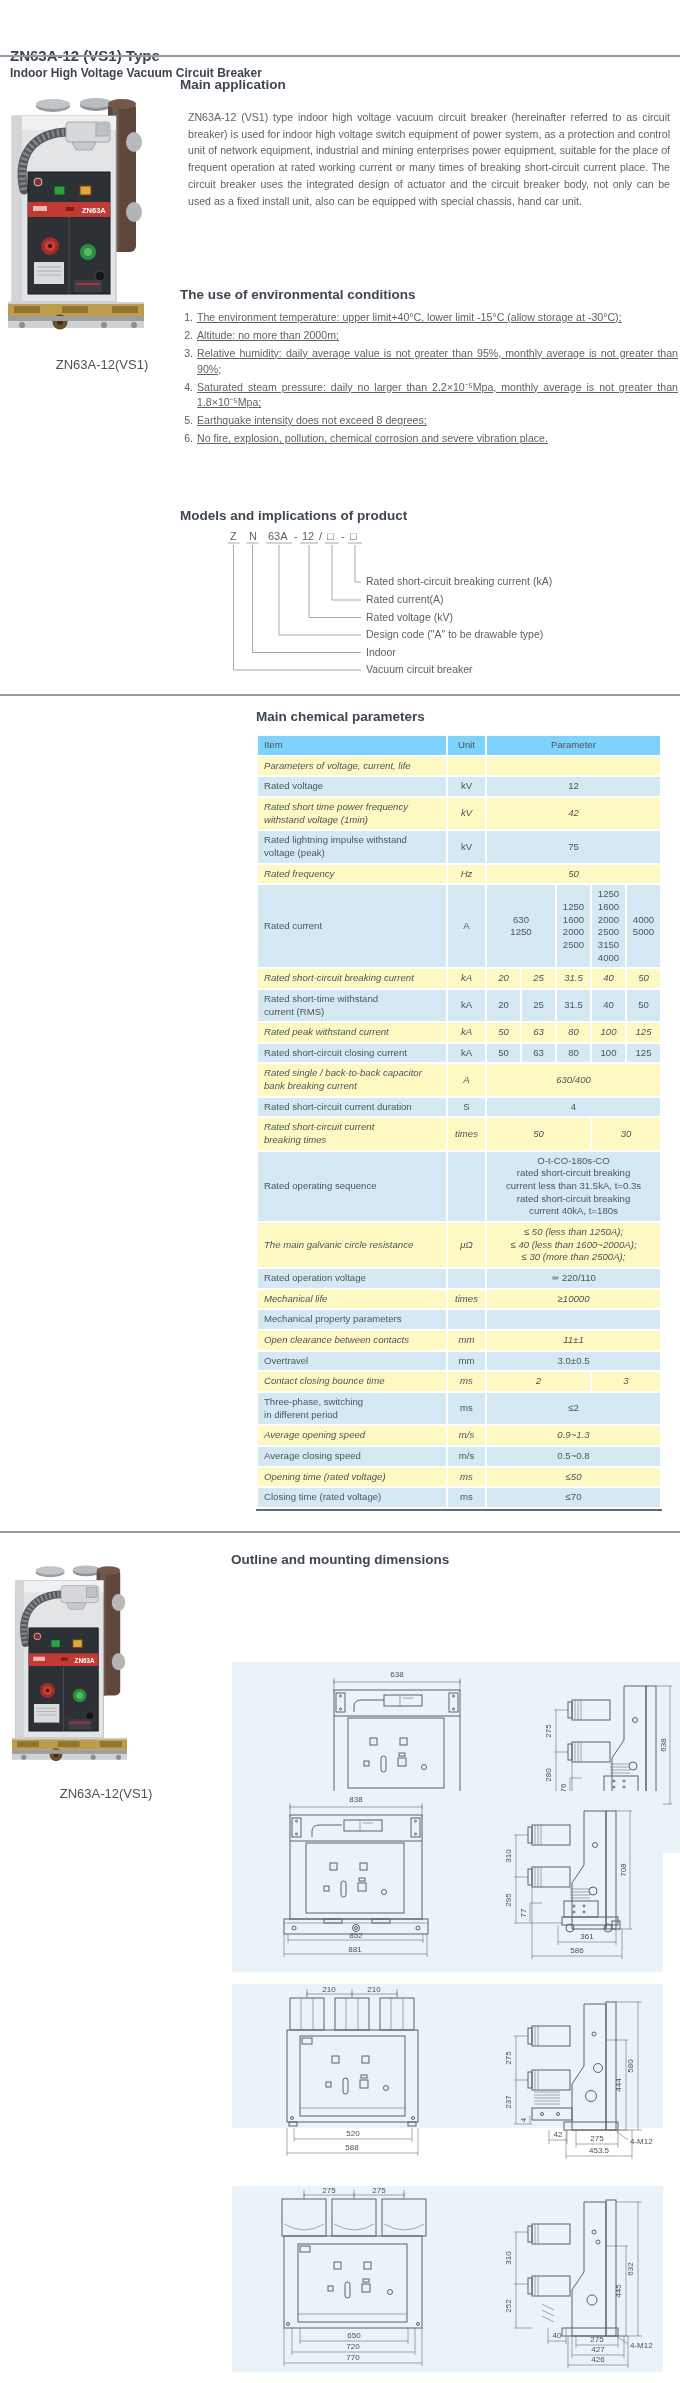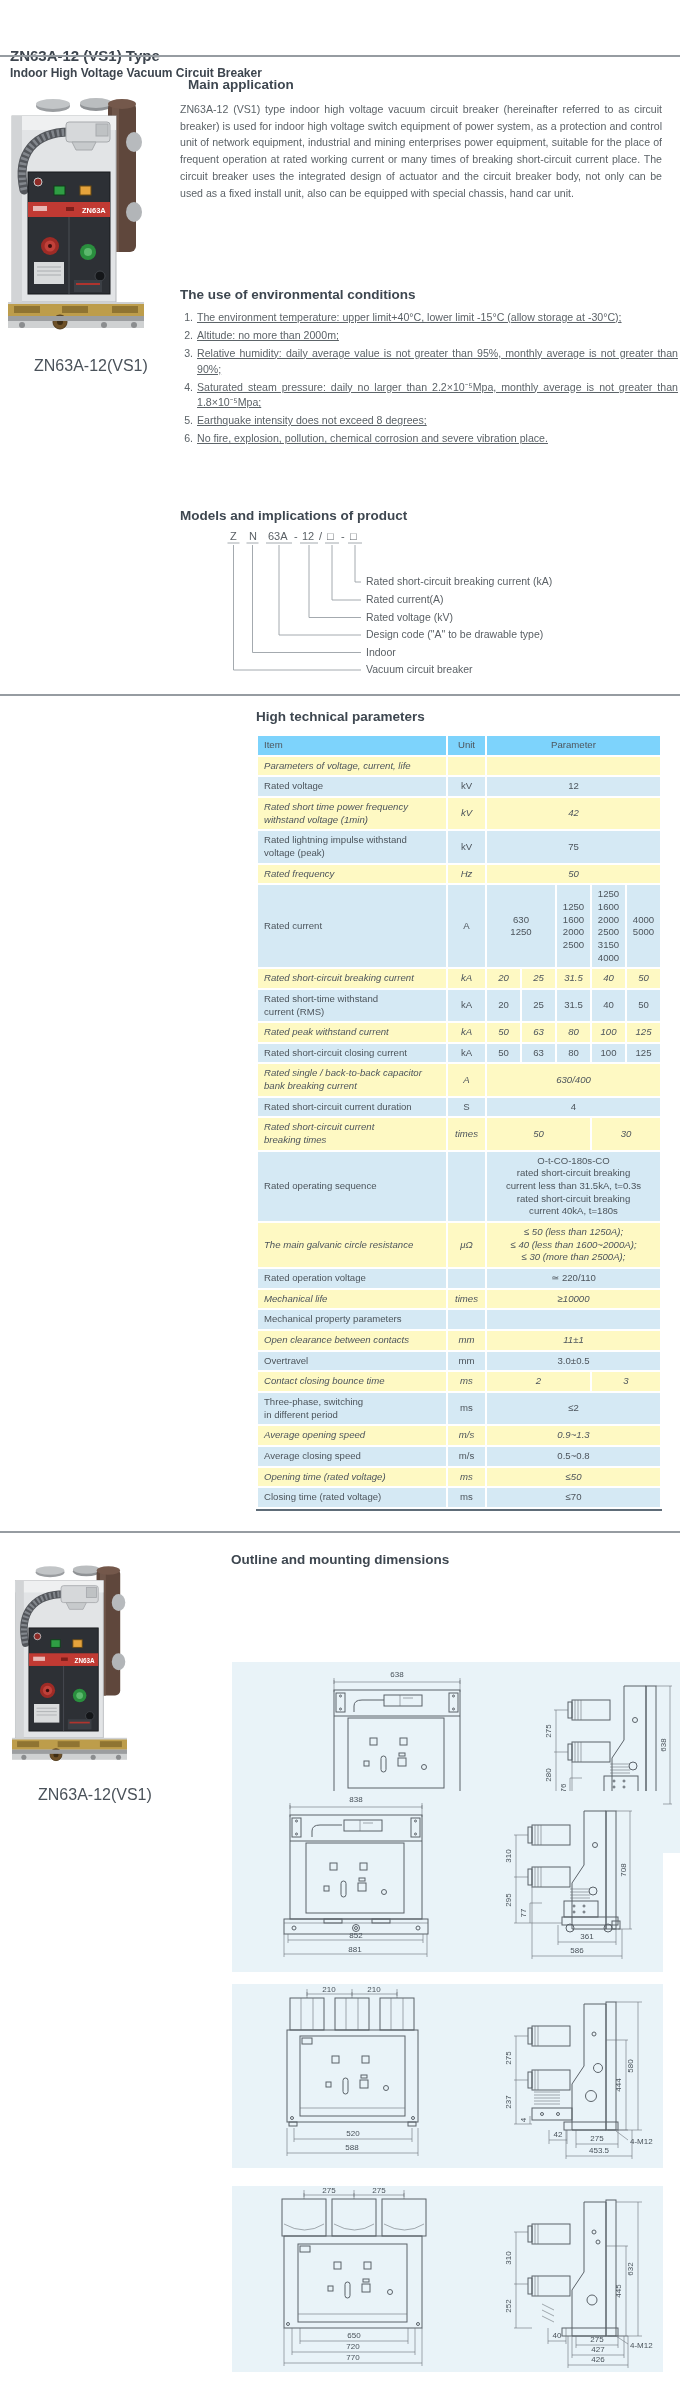--- a/index.html
+++ b/index.html
@@ -3,25 +3,25 @@
 <meta charset="utf-8">
 <style>
   html,body{margin:0;padding:0;background:#fff;}
   .page{position:relative;width:680px;height:2383px;background:#fff;overflow:hidden;
         font-family:"Liberation Sans",sans-serif;color:#5c6368;}
   .abs{position:absolute;}
   h1{font-size:15px;font-weight:bold;color:#3d454e;margin:0;}
   h2{font-size:12px;font-weight:bold;color:#3d454e;margin:2px 0 0 0;}
   .hr{position:absolute;left:0;width:680px;height:2px;background:#969ca1;}
   h3.sec{font-size:13.5px;font-weight:bold;color:#3e4750;margin:0;}
-  .body-text{font-size:10.6px;color:#5c6368;line-height:1.58;text-align:justify;margin:0;}
+  .body-text{font-size:10.6px;color:#5c6368;line-height:1.58;text-align:justify;margin:8px;}
   ol.env-list{margin:0;padding-left:16px;font-size:10.6px;color:#5c6368;line-height:1.5;text-align:justify;text-decoration:underline;}
   ol.env-list li{margin-bottom:2px;padding-left:1px;}
   figure{margin:0;}
-  figcaption{font-size:16px;color:#4a525a;text-align:left;transform:translateX(26px);margin-top:7px;}
+  figcaption{font-size:13px;color:#4a525a;text-align:center;transform:translateX(26px);margin-top:7px;}
 
   table.params{border-collapse:separate;border-spacing:2px;table-layout:fixed;width:405px;
     border-bottom:2px solid #5e6c78;font-size:9.6px;color:#4d555c;}
   table.params td,table.params th{vertical-align:middle;text-align:center;padding:3px 2px;
     white-space:pre-line;line-height:1.32;overflow:hidden;font-weight:normal;}
   table.params td:first-child,table.params th:first-child{text-align:left;padding-left:6px;}
   table.params tr.hd>*{background:#7dd3fc;color:#4d555c;}
   table.params tr.lt>td{background:#fef9c3;font-style:italic;}
   table.params tr.dk>td{background:#d5e9f4;margin-left:48px;}
 
@@ -96,21 +96,21 @@
       <circle cx="52" cy="228" r="7" fill="#6e5128" stroke="#4f3a1c"></circle>
         <circle cx="52" cy="228" r="3" fill="#3e2d14"></circle>
       <rect x="0" y="222" width="136" height="5" fill="#9c9ea0"></rect>
       <circle cx="14" cy="231" r="3" fill="#8b8d8f"></circle>
         <circle cx="96" cy="231" r="3" fill="#8b8d8f"></circle>
         <circle cx="126" cy="231" r="3" fill="#8b8d8f"></circle>
     </svg>
     <figcaption>ZN63A-12(VS1)</figcaption>
   </figure>
 
-  <h3 class="sec abs" style="left:188px;top:77px;">Main application</h3>
+  <h3 class="sec abs" style="left:180px;top:77px;">Main application</h3>
   <p class="body-text abs" style="left:180px;top:101px;width:482px;">ZN63A-12 (VS1) type indoor high voltage vacuum circuit breaker (hereinafter referred to as circuit breaker) is used for indoor high voltage switch equipment of power system, as a protection and control unit of network equipment, industrial and mining enterprises power equipment, suitable for the place of frequent operation at rated working current or many times of breaking short-circuit current place. The circuit breaker uses the integrated design of actuator and the circuit breaker body, not only can be used as a fixed install unit, also can be equipped with special chassis, hand car unit.</p>
 
   <h3 class="sec abs" style="left:180px;top:287px;">The use of environmental conditions</h3>
   <ol class="env-list abs" style="left:180px;top:310px;width:482px;">
       <li>The environment temperature: upper limit+40°C, lower limit -15°C (allow storage at -30°C);</li>
       <li>Altitude: no more than 2000m;</li>
       <li>Relative humidity: daily average value is not greater than 95%, monthly average is not greater than 90%;</li>
       <li>Saturated steam pressure: daily no larger than 2.2×10⁻⁵Mpa, monthly average is not greater than 1.8×10⁻⁵Mpa;</li>
       <li>Earthquake intensity does not exceed 8 degrees;</li>
       <li>No fire, explosion, pollution, chemical corrosion and severe vibration place.</li>
@@ -132,21 +132,21 @@
     <text class="lbl" x="186" y="59">Rated short-circuit breaking current (kA)</text>
     <text class="lbl" x="186" y="77">Rated current(A)</text>
     <text class="lbl" x="186" y="94.5">Rated voltage (kV)</text>
     <text class="lbl" x="186" y="112">Design code ("A" to be drawable type)</text>
     <text class="lbl" x="186" y="129.5">Indoor</text>
     <text class="lbl" x="186" y="147">Vacuum circuit breaker</text>
   </svg>
 
   <div class="hr" style="top:694px;"></div>
 
-  <h3 class="sec abs" style="left:256px;top:709px;">High technical parameters</h3>
+  <h3 class="sec abs" style="left:256px;top:709px;">Main chemical parameters</h3>
   <table class="params abs" style="left:256px;top:734px;">
     <colgroup>
       <col style="width:188px">
         <col style="width:37px">
       <col style="width:33px">
         <col style="width:33px">
         <col style="width:33px">
         <col style="width:33px">
         <col style="width:33px">
     </colgroup>
@@ -524,21 +524,21 @@
       <text transform="rotate(-90 294 122)" x="294" y="122" text-anchor="middle">77</text>
       <path class="tn" d="M384 20 H400 M386 138 H400 M398 20 V138"></path>
       <text transform="rotate(-90 394 79)" x="394" y="79" text-anchor="middle">708</text>
       <path class="tn" d="M326 134 V154 M384 138 V154 M326 151 H384"></path>
       <text x="355" y="148" text-anchor="middle">361</text>
       <path class="tn" d="M300 96 V168 M390 138 V168 M300 165 H390"></path>
       <text x="345" y="162" text-anchor="middle">586</text>
     </svg>
   </div>
 
-  <div class="panel" style="top:1984px;height:184px;">
+  <div class="panel" style="top:1984px;height:144px;">
     <svg class="dwg" width="431" height="184" viewBox="0 0 431 184">
       <path class="tn" d="M75 5 V14 M120 5 V14 M165 5 V14 M75 10 H165 M75 8 V12 M120 8 V12 M165 8 V12"></path>
       <text x="97" y="8" text-anchor="middle">210</text>
       <text x="142" y="8" text-anchor="middle">210</text>
       <rect class="ln" x="58" y="14" width="34" height="32"></rect>
         <path class="tn" d="M69 14 V46 M81 14 V46"></path>
       <rect class="ln" x="103" y="14" width="34" height="32"></rect>
         <path class="tn" d="M114 14 V46 M126 14 V46"></path>
       <rect class="ln" x="148" y="14" width="34" height="32"></rect>
         <path class="tn" d="M159 14 V46 M171 14 V46"></path>

